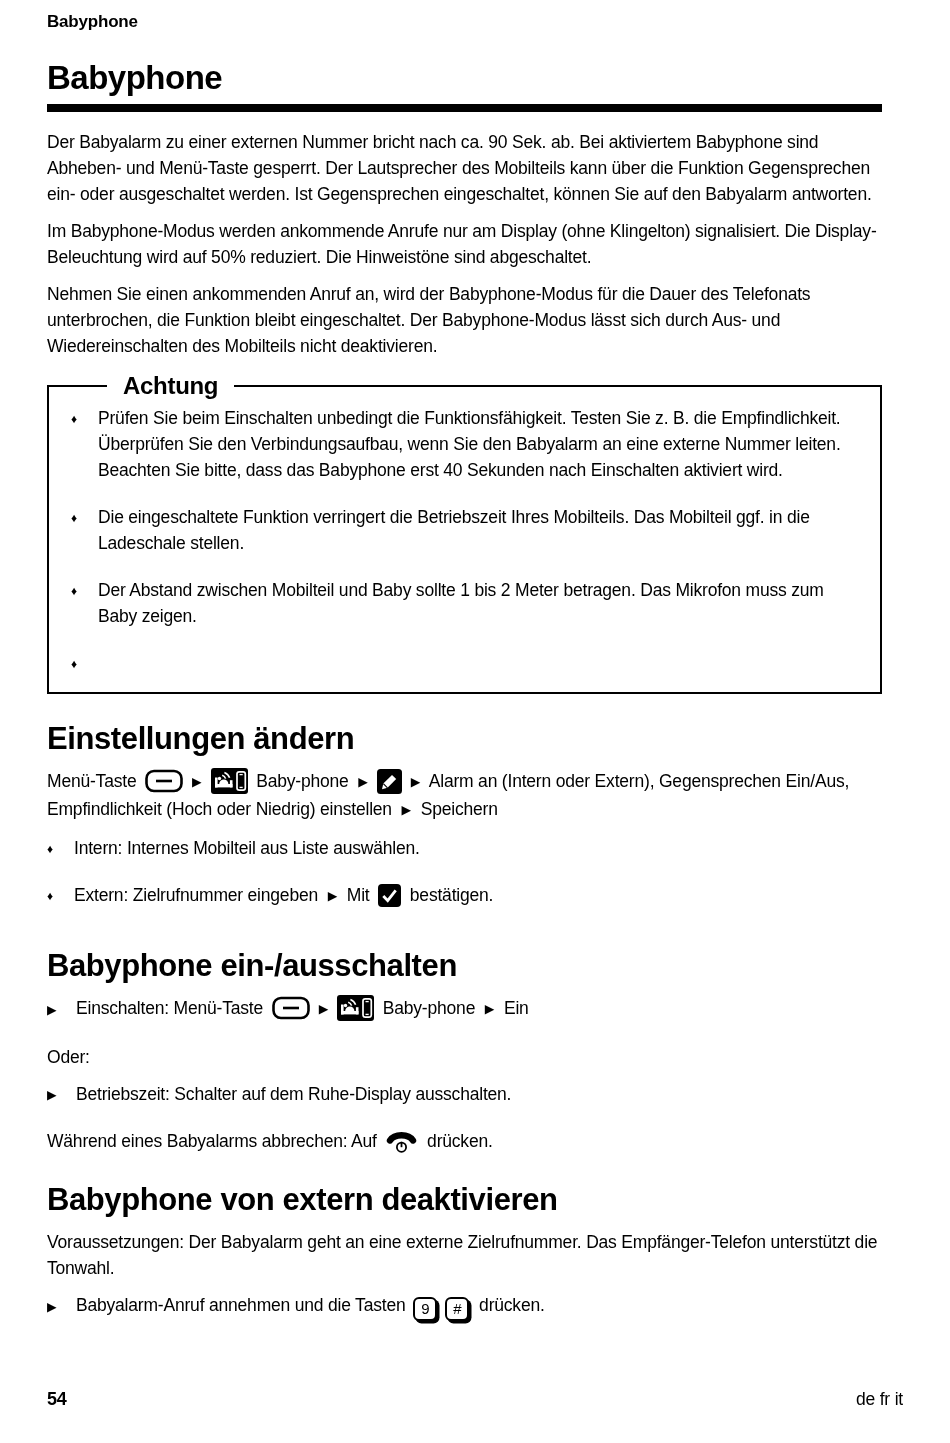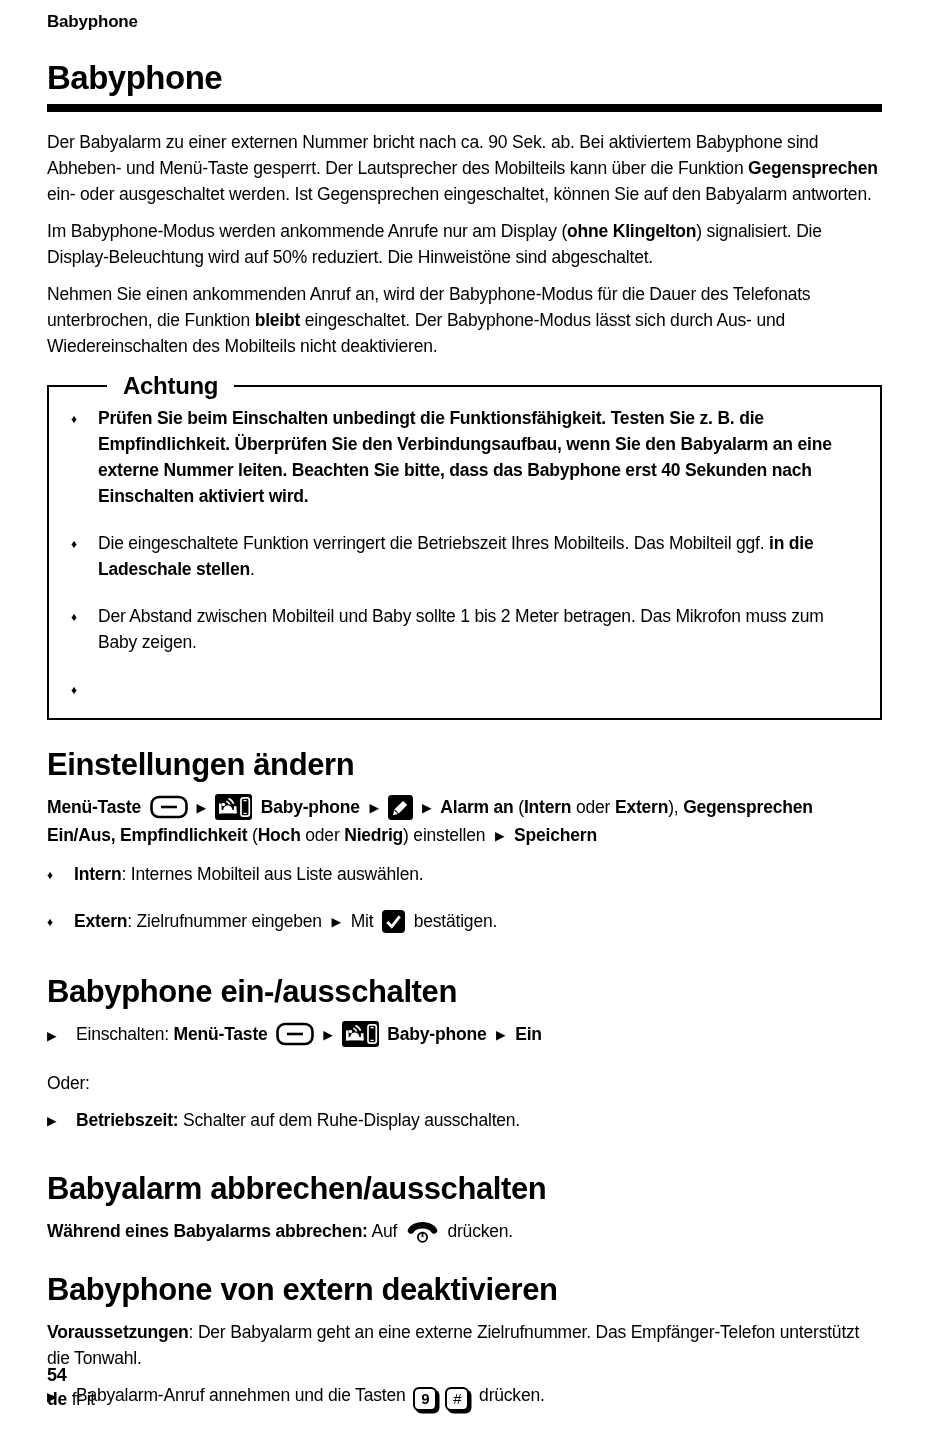--- a/index.html
+++ b/index.html
@@ -7,40 +7,40 @@
     width:950px;height:1443px;
     font-family:"Liberation Sans",sans-serif;
     color:#000;
     letter-spacing:-0.2px;
   }
   .page{position:relative;height:1443px;box-sizing:border-box;padding:12px 68px 0 47px;overflow:hidden;}
   .running-header{font-size:17px;font-weight:bold;}
   h1.page-title{font-size:33px;font-weight:bold;margin:27px 0 7px 0;letter-spacing:-0.5px;}
   .title-rule{height:8px;background:#000;margin:0 0 17px 0;}
   p.body,.rich{font-size:17.5px;line-height:26px;margin:0 0 11px 0;}
-  .b{font-weight:bold;}
+  .b{font-weight:normal;}
   
   .attention-box{border:2px solid #000;position:relative;margin:26px 0 8px 0;padding:18px 16px 6px 22px;}
   .attention-legend{position:absolute;top:-15px;left:58px;background:#fff;padding:0 16px;font-size:24px;font-weight:bold;letter-spacing:-0.3px;}
   
   .li{display:flex;margin:0 0 10px 0;font-size:17.5px;line-height:26px;}
   .li .marker{flex:none;width:27px;}
   .diamond{font-size:12px;position:relative;top:1px;}
   .step .marker{width:29px;}
   .arrow{font-size:12.5px;margin:0 5px;position:relative;top:-1px;}
   .marker .arrow{margin:0;}
   
   h2.section-heading{font-size:31px;font-weight:bold;margin:27px 0 11px 0;letter-spacing:-0.4px;}
   .instruction{line-height:29px;}
   
   .inline-icon{display:inline-block;vertical-align:middle;margin:0 4px;line-height:0;position:relative;top:-1px;}
   .inline-icon svg{display:block;}
   
   .keycap{display:inline-block;border:2px solid #000;border-radius:6px;box-shadow:2.5px 2.5px 0 0 #000;background:#fff;padding:0 6px 1px 6px;font-size:15px;line-height:19px;margin:0 5px 0 3px;vertical-align:-3px;}
-  .footer{position:absolute;left:47px;right:47px;bottom:20px;display:flex;justify-content:space-between;align-items:baseline;font-size:18px;flex-direction:column;}
+  .footer{position:absolute;left:47px;right:47px;bottom:20px;display:flex;justify-content:space-between;align-items:baseline;font-size:18px;}
   .footer .page-number{font-weight:bold;}
 </style>
 </head>
 <body>
 
 <div class="page">
 
   <div class="running-header">Babyphone</div>
 
   <h1 class="page-title">Babyphone</h1>
@@ -121,21 +121,20 @@
             <line x1="28.5" y1="6.6" x2="31.7" y2="6.6" stroke="#fff" stroke-width="1.3"></line>
             <line x1="28.5" y1="19.4" x2="31.7" y2="19.4" stroke="#fff" stroke-width="1.3"></line>
           </svg></span><span class="b"> Baby-phone </span><span class="arrow">▶</span><span class="b"> Ein</span></span>
   </div>
   <p class="body">Oder:</p>
   <div class="li step">
     <span class="marker"><span class="arrow">▶</span></span>
     <span class="rich"><span class="b">Betriebszeit:</span><span> Schalter auf dem Ruhe-Display ausschalten.</span></span>
   </div>
 
-  <h2 class="section-heading">Babyalarm abbrechen/ausschalten</h2>
   <p class="body rich"><span class="b">Während eines Babyalarms abbrechen:</span><span> Auf </span><span class="inline-icon icon-end-call"><svg width="33" height="25" viewBox="0 0 33 25">
           <path d="M5 11.5 C9.5 4.5, 23.5 4.5, 28 11.5" stroke="#000" stroke-width="6.4" stroke-linecap="round" fill="none"></path>
           <circle cx="16.5" cy="18.2" r="4.6" fill="none" stroke="#000" stroke-width="1.8"></circle>
           <line x1="16.5" y1="12.8" x2="16.5" y2="18.2" stroke="#000" stroke-width="1.8"></line>
         </svg></span><span> drücken.</span></p>
 
   <h2 class="section-heading">Babyphone von extern deaktivieren</h2>
   <p class="body rich"><span class="b">Voraussetzungen</span><span>: Der Babyalarm geht an eine externe Zielrufnummer. Das Empfänger-Telefon unterstützt die Tonwahl.</span></p>
   <div class="li step instruction">
     <span class="marker"><span class="arrow">▶</span></span>

